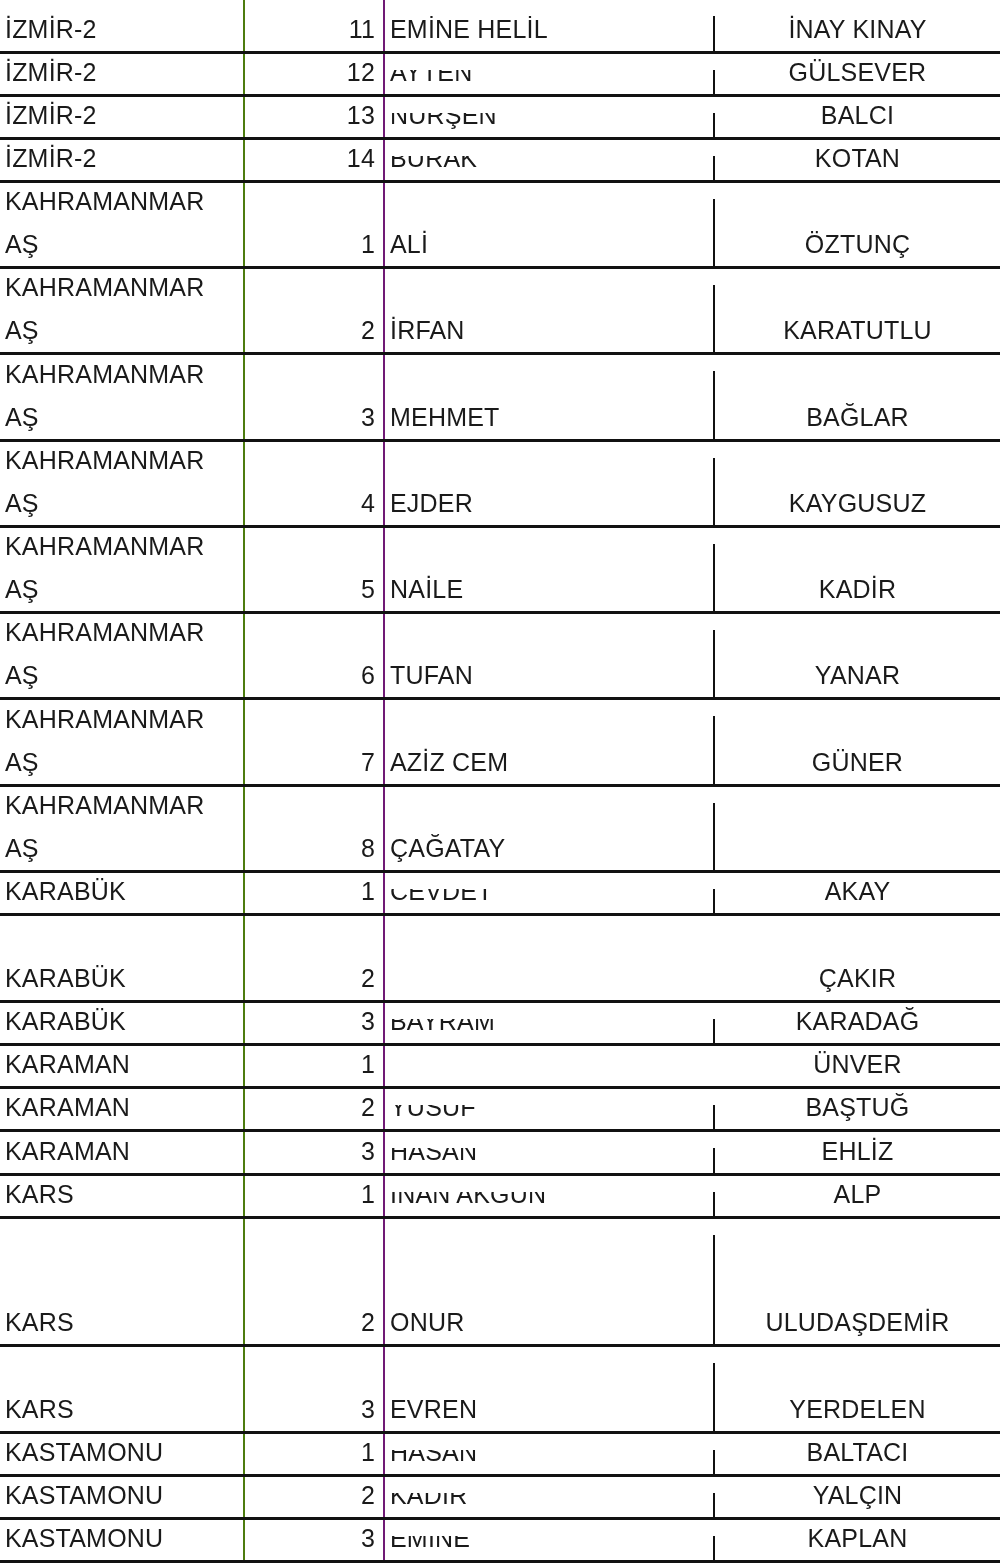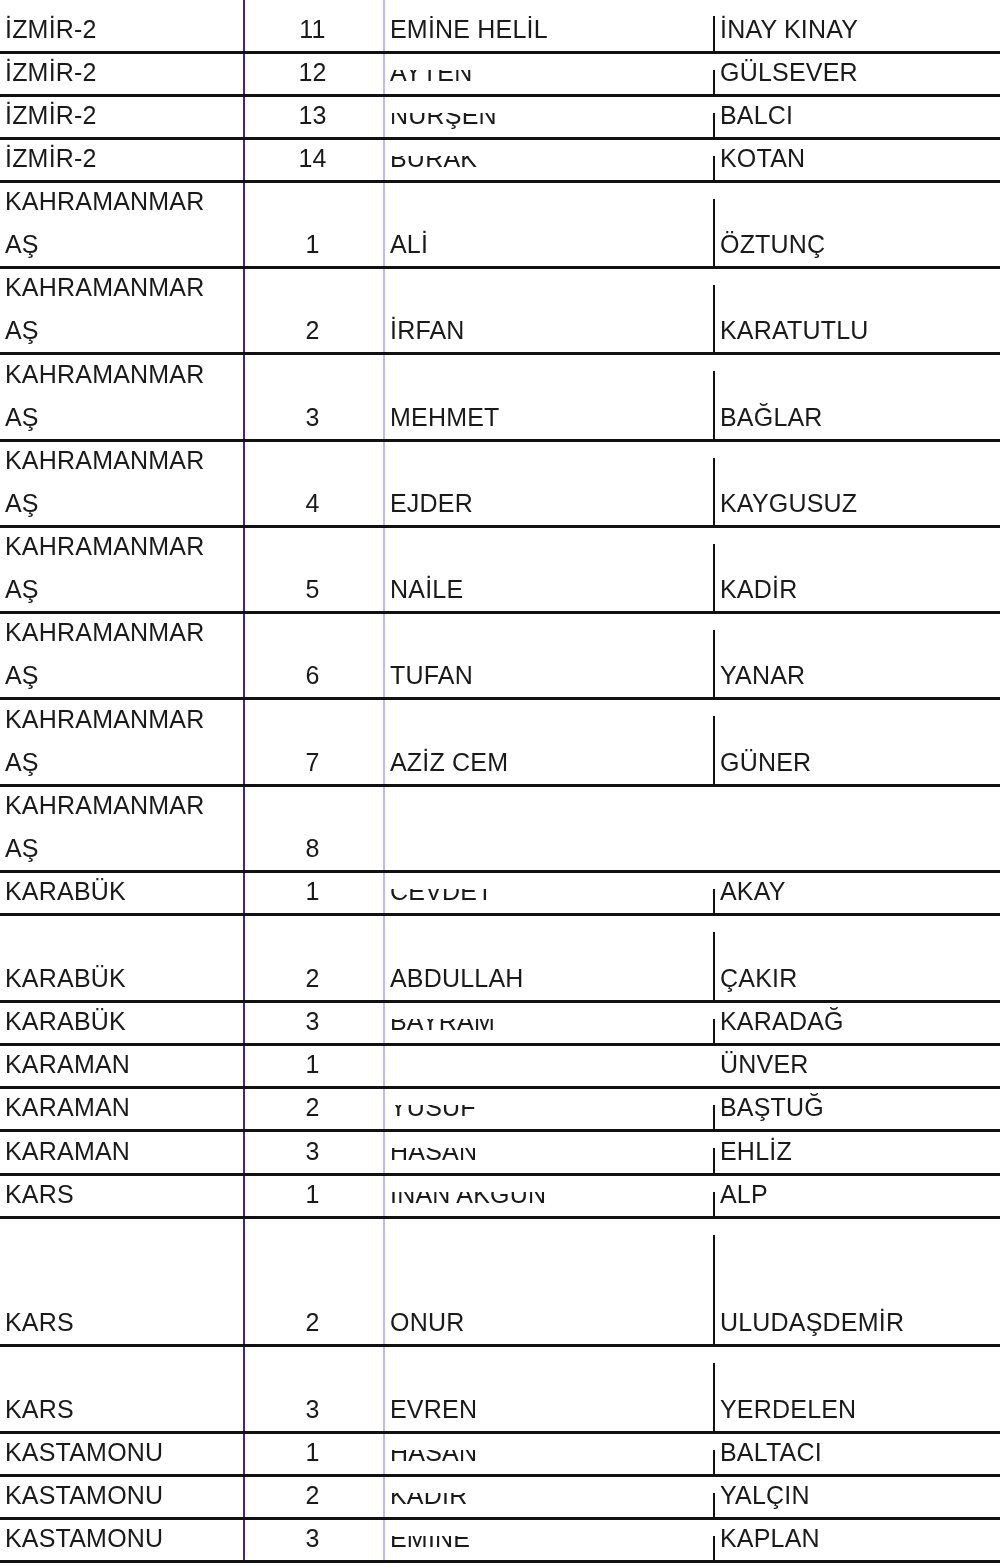--- a/index.html
+++ b/index.html
@@ -3,24 +3,24 @@
 <meta charset="utf-8">
 <style>
   html, body { margin: 0; padding: 0; background: #ffffff; }
   body { width: 1000px; height: 1565px; overflow: hidden; position: relative;
          font-family: "Liberation Sans", sans-serif; color: #1a1a1a; }
   #sheet { position: absolute; left: 0; top: 0; width: 1000px; }
   .row { position: absolute; left: 0; width: 1000px; border-bottom: 3px solid #111; box-sizing: border-box; }
   .cell { position: absolute; top: 0; bottom: 0; box-sizing: border-box; font-size: 25px;
           line-height: 43px; padding: 0 5px; display: flex; flex-direction: column; justify-content: flex-end;
           white-space: nowrap; overflow: hidden; letter-spacing: 0.2px; }
-  .c1 { left: 0; width: 245px; border-right: 2px solid #4c1d95; white-space: normal; word-break: break-all; }
-  .c2 { left: 245px; width: 140px; border-right: 2px solid #c4b5fd; text-align: center; padding-right: 8px; }
+  .c1 { left: 0; width: 245px; border-right: 2px solid #4d7c0f; white-space: normal; word-break: break-all; }
+  .c2 { left: 245px; width: 140px; border-right: 2px solid #701a75; text-align: right; padding-right: 8px; }
   .c3 { left: 385px; width: 330px; border-right: 2px solid #111; margin-top: 16px; }
-  .c4 { left: 715px; width: 285px; }
+  .c4 { left: 715px; width: 285px; text-align: center; }
   .c1 span { display:block; line-height: 43px; }
 </style>
 </head>
 <body>
 
 <div id="sheet">
     <div class="row" style="top: 0px; height: 54px;">
     <div class="cell c1">İZMİR-2</div>
     <div class="cell c2">11</div>
     <div class="cell c3">EMİNE HELİL</div>
@@ -106,31 +106,31 @@
     <div class="cell c2">7</div>
     <div class="cell c3">AZİZ CEM</div>
     <div class="cell c4">GÜNER</div>
   </div>
     <div class="row" style="top: 787px; height: 86px;">
     <div class="cell c1">
         <span>KAHRAMANMAR</span>
         <span>AŞ</span>
       </div>
     <div class="cell c2">8</div>
+    <div class="cell c3">ÇAĞATAY</div>
   </div>
     <div class="row" style="top: 873px; height: 43px;">
     <div class="cell c1">KARABÜK</div>
     <div class="cell c2">1</div>
     <div class="cell c3">CEVDET</div>
     <div class="cell c4">AKAY</div>
   </div>
     <div class="row" style="top: 916px; height: 87px;">
     <div class="cell c1">KARABÜK</div>
     <div class="cell c2">2</div>
-    <div class="cell c3">ABDULLAH</div>
     <div class="cell c4">ÇAKIR</div>
   </div>
     <div class="row" style="top: 1003px; height: 43px;">
     <div class="cell c1">KARABÜK</div>
     <div class="cell c2">3</div>
     <div class="cell c3">BAYRAM</div>
     <div class="cell c4">KARADAĞ</div>
   </div>
     <div class="row" style="top: 1046px; height: 43px;">
     <div class="cell c1">KARAMAN</div>

